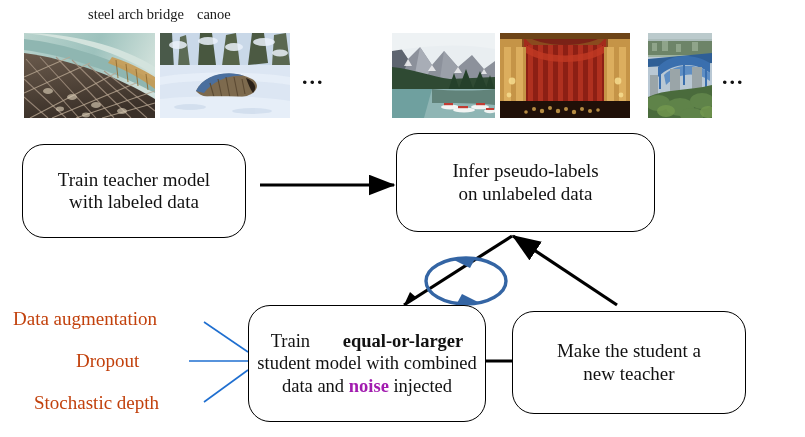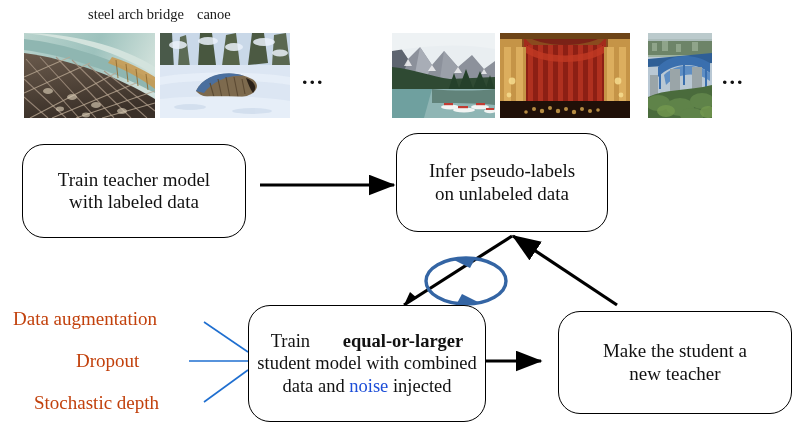--- a/index.html
+++ b/index.html
@@ -52,21 +52,21 @@
     font-family:"Liberation Serif", serif;
     z-index:3;
   }
   .node .txt{
     font-size:19px;
     line-height:1.18;
     padding:0 6px;
   }
   .node.small .txt{font-size:18.5px;line-height:1.20;}
   .bold{font-weight:bold;margin-left:28px;}
-  .blue-word{color:#1d4ed8;}
+  .blue-word{color:#a21caf;font-weight:bold;}
 
   
   .anno{
     position:absolute;
     color:#c2410c;
     font-family:"Liberation Serif", serif;
     font-size:19px;
     white-space:nowrap;
     text-align:right;
   }
@@ -343,34 +343,34 @@
     </g>
   </svg>
 
   <div class="node" style="left:22px;top:137px;width:224px;height:94px;margin-top:7px;">
     <div class="txt">
       <span>Train teacher model</span><br>
       <span>with labeled data</span>
     </div>
   </div>
 
-  <div class="node" style="left:396px;top:133px;width:212px;height:99px;">
+  <div class="node" style="left:396px;top:133px;width:259px;height:99px;">
     <div class="txt">
       <span>Infer pseudo-labels</span><br>
       <span>on unlabeled data</span>
     </div>
   </div>
 
   <div class="node small" style="left:248px;top:305px;width:238px;height:117px;">
     <div class="txt">
       <span>Train </span><span class="bold">equal-or-larger</span><span> student model with combined data and </span><span class="blue-word">noise</span><span> injected</span>
     </div>
   </div>
 
-  <div class="node" style="left:558px;top:311px;width:234px;height:103px;">
+  <div class="node" style="left:512px;top:311px;width:234px;height:103px;">
     <div class="txt">
       <span>Make the student a</span><br>
       <span>new teacher</span>
     </div>
   </div>
 
   <div class="anno" style="left:13px;top:308px;">Data augmentation</div>
   <div class="anno" style="left:76px;top:350px;">Dropout</div>
   <div class="anno" style="left:34px;top:392px;">Stochastic depth</div>
 

